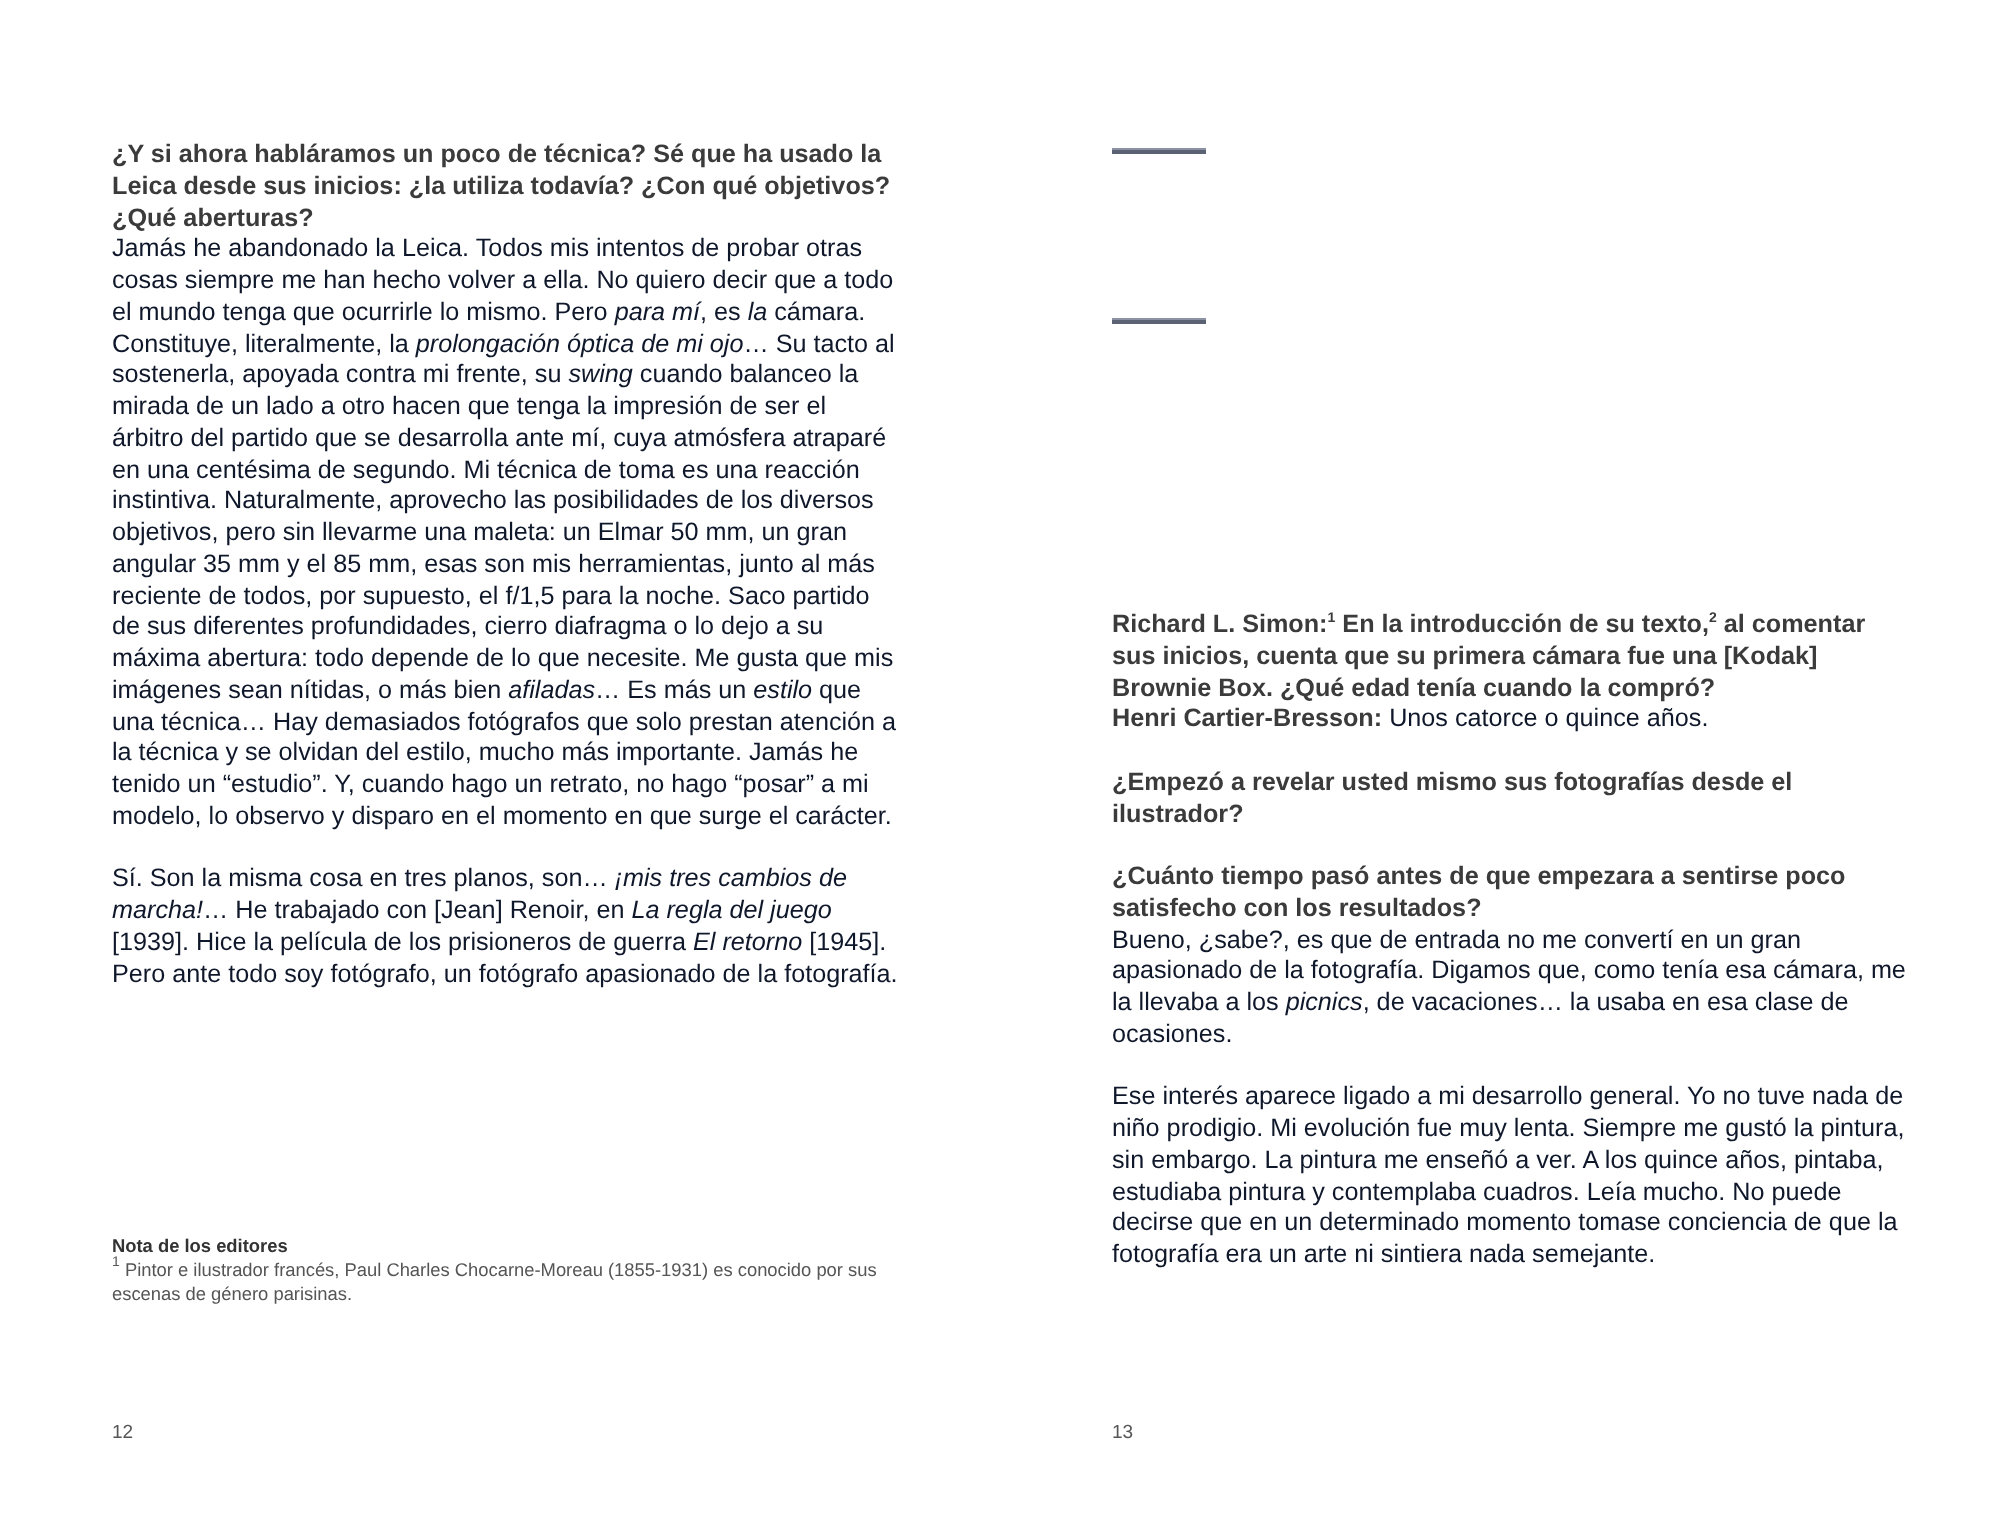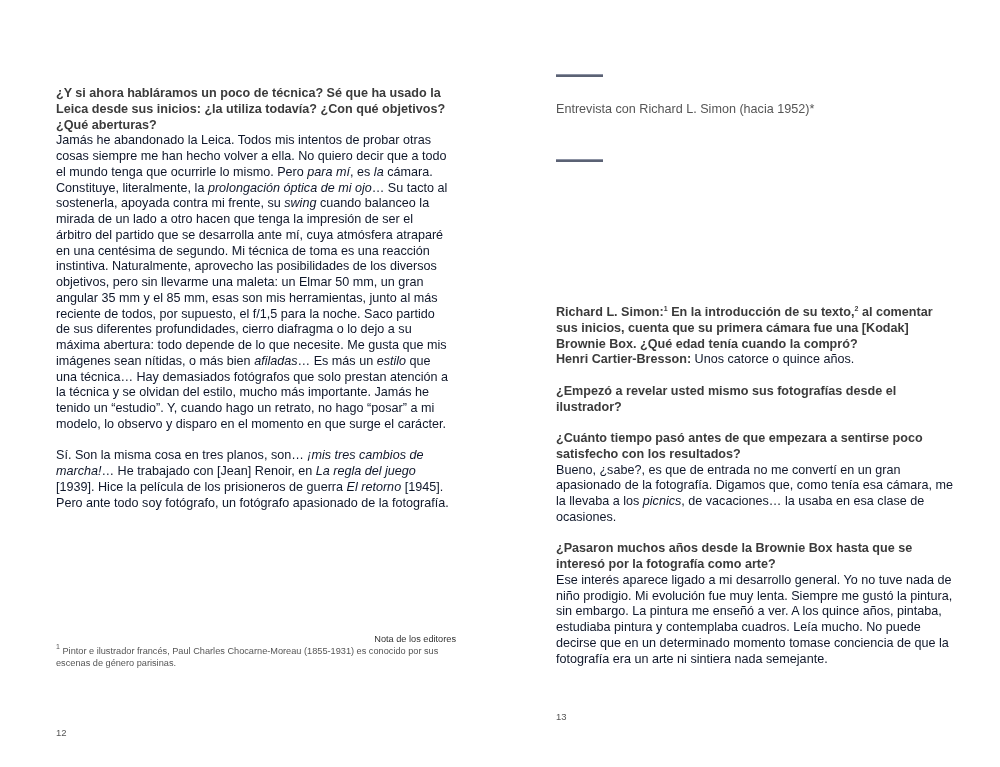--- a/index.html
+++ b/index.html
@@ -1,36 +1,36 @@
 <!DOCTYPE html>
 <html><head>
   <meta charset="utf-8">
   <style>
     html, body { margin: 0; padding: 0; background: #ffffff; }
     body {
       width: 1000px; height: 767px; position: relative; overflow: hidden;
       font-family: "Liberation Sans", sans-serif;
       color: #4a4a4a;
     }
-    .page { position: absolute; top: 16px; height: 615px; width: 500px; }
+    .page { position: absolute; top: 0; height: 615px; width: 500px; }
     .page-left { left: 0; }
     .page-right { left: 500px; }
     .col { position: absolute; width: 395px; font-size: 12.6px; line-height: 15.75px; }
     .left-col { left: 56px; top: 70px; }
     p { margin: 0; }
     .a { color: #0f172a; }
     .gap { height: 15.75px; }
     .rule { position: absolute; left: 556px; width: 47px; height: 3px; background: #5b6274; border-top: 1px solid #8c92a3; box-sizing: border-box; }
     .rule-top { top: 74px; }
     .rule-bottom { top: 159px; }
     .title-block { position: absolute; left: 556px; top: 101px; font-size: 12.6px; line-height: 16px; }
     .title { color: #333; font-weight: bold; letter-spacing: 0.1px; }
     .subtitle { color: #555; }
     .footnotes { position: absolute; left: 56px; top: 605px; width: 400px; font-size: 9.2px; line-height: 12px; color: #555; }
-    .footnotes .heading { color: #333; font-weight: normal; margin-top: 12px; text-align: right; }
+    .footnotes .heading { color: #333; font-weight: bold; margin-top: 12px; }
     .pagenum { position: absolute; top: 711px; font-size: 9.5px; color: #555; }
     .pn-left { left: 56px; }
     .pn-right { left: 556px; }
     .q-text { font-weight: bold; color: #3b3b3b; }
     .right-qa { position: absolute; left: 556px; top: 305px; width: 400px; font-size: 12.6px; line-height: 15.75px; }
     sup { font-size: 7px; vertical-align: 5px; line-height: 0; }
   </style>
 </head>
 <body>
 
@@ -47,33 +47,31 @@
     <p><sup>1</sup><span> Pintor e ilustrador francés, Paul Charles Chocarne-Moreau (1855-1931) es conocido por sus escenas de género parisinas.</span></p>
   </div>
 
   <div class="pagenum pn-left">12</div>
 </div>
 
 <div class="page page-right"></div>
 
 <div class="rule rule-top"></div>
 <div class="title-block">
-  <div class="subtitle">Entrevista con Richard L. Simon (hacia 1952)*</div>
 </div>
 <div class="rule rule-bottom"></div>
 
 <div class="right-qa">
   <p>
     <span class="q-text"><span>Richard L. Simon:</span><sup>1</sup><span> En la introducción de su texto,</span><sup>2</sup><span> al comentar sus inicios, cuenta que su primera cámara fue una [Kodak] Brownie Box. ¿Qué edad tenía cuando la compró?</span></span>
     <br>
     <span class="q-text">Henri Cartier-Bresson:</span><span class="a"> Unos catorce o quince años.</span>
   </p>
   <div class="gap"></div>
   <p class="q-text">¿Empezó a revelar usted mismo sus fotografías desde el ilustrador?</p>
   <div class="gap"></div>
   <p class="q-text">¿Cuánto tiempo pasó antes de que empezara a sentirse poco satisfecho con los resultados?</p>
   <p class="a"><span>Bueno, ¿sabe?, es que de entrada no me convertí en un gran apasionado de la fotografía. Digamos que, como tenía esa cámara, me la llevaba a los </span><em>picnics</em><span>, de vacaciones… la usaba en esa clase de ocasiones.</span></p>
   <div class="gap"></div>
-  <p class="q-text">¿Pasaron muchos años desde la Brownie Box hasta que se interesó por la fotografía como arte?</p>
   <p class="a"><span>Ese interés aparece ligado a mi desarrollo general. Yo no tuve nada de niño prodigio. Mi evolución fue muy lenta. Siempre me gustó la pintura, sin embargo. La pintura me enseñó a ver. A los quince años, pintaba, estudiaba pintura y contemplaba cuadros. Leía mucho. No puede decirse que en un determinado momento tomase conciencia de que la fotografía era un arte ni sintiera nada semejante.</span></p>
 </div>
 
 <div class="pagenum pn-right">13</div>
 
 </body></html>

